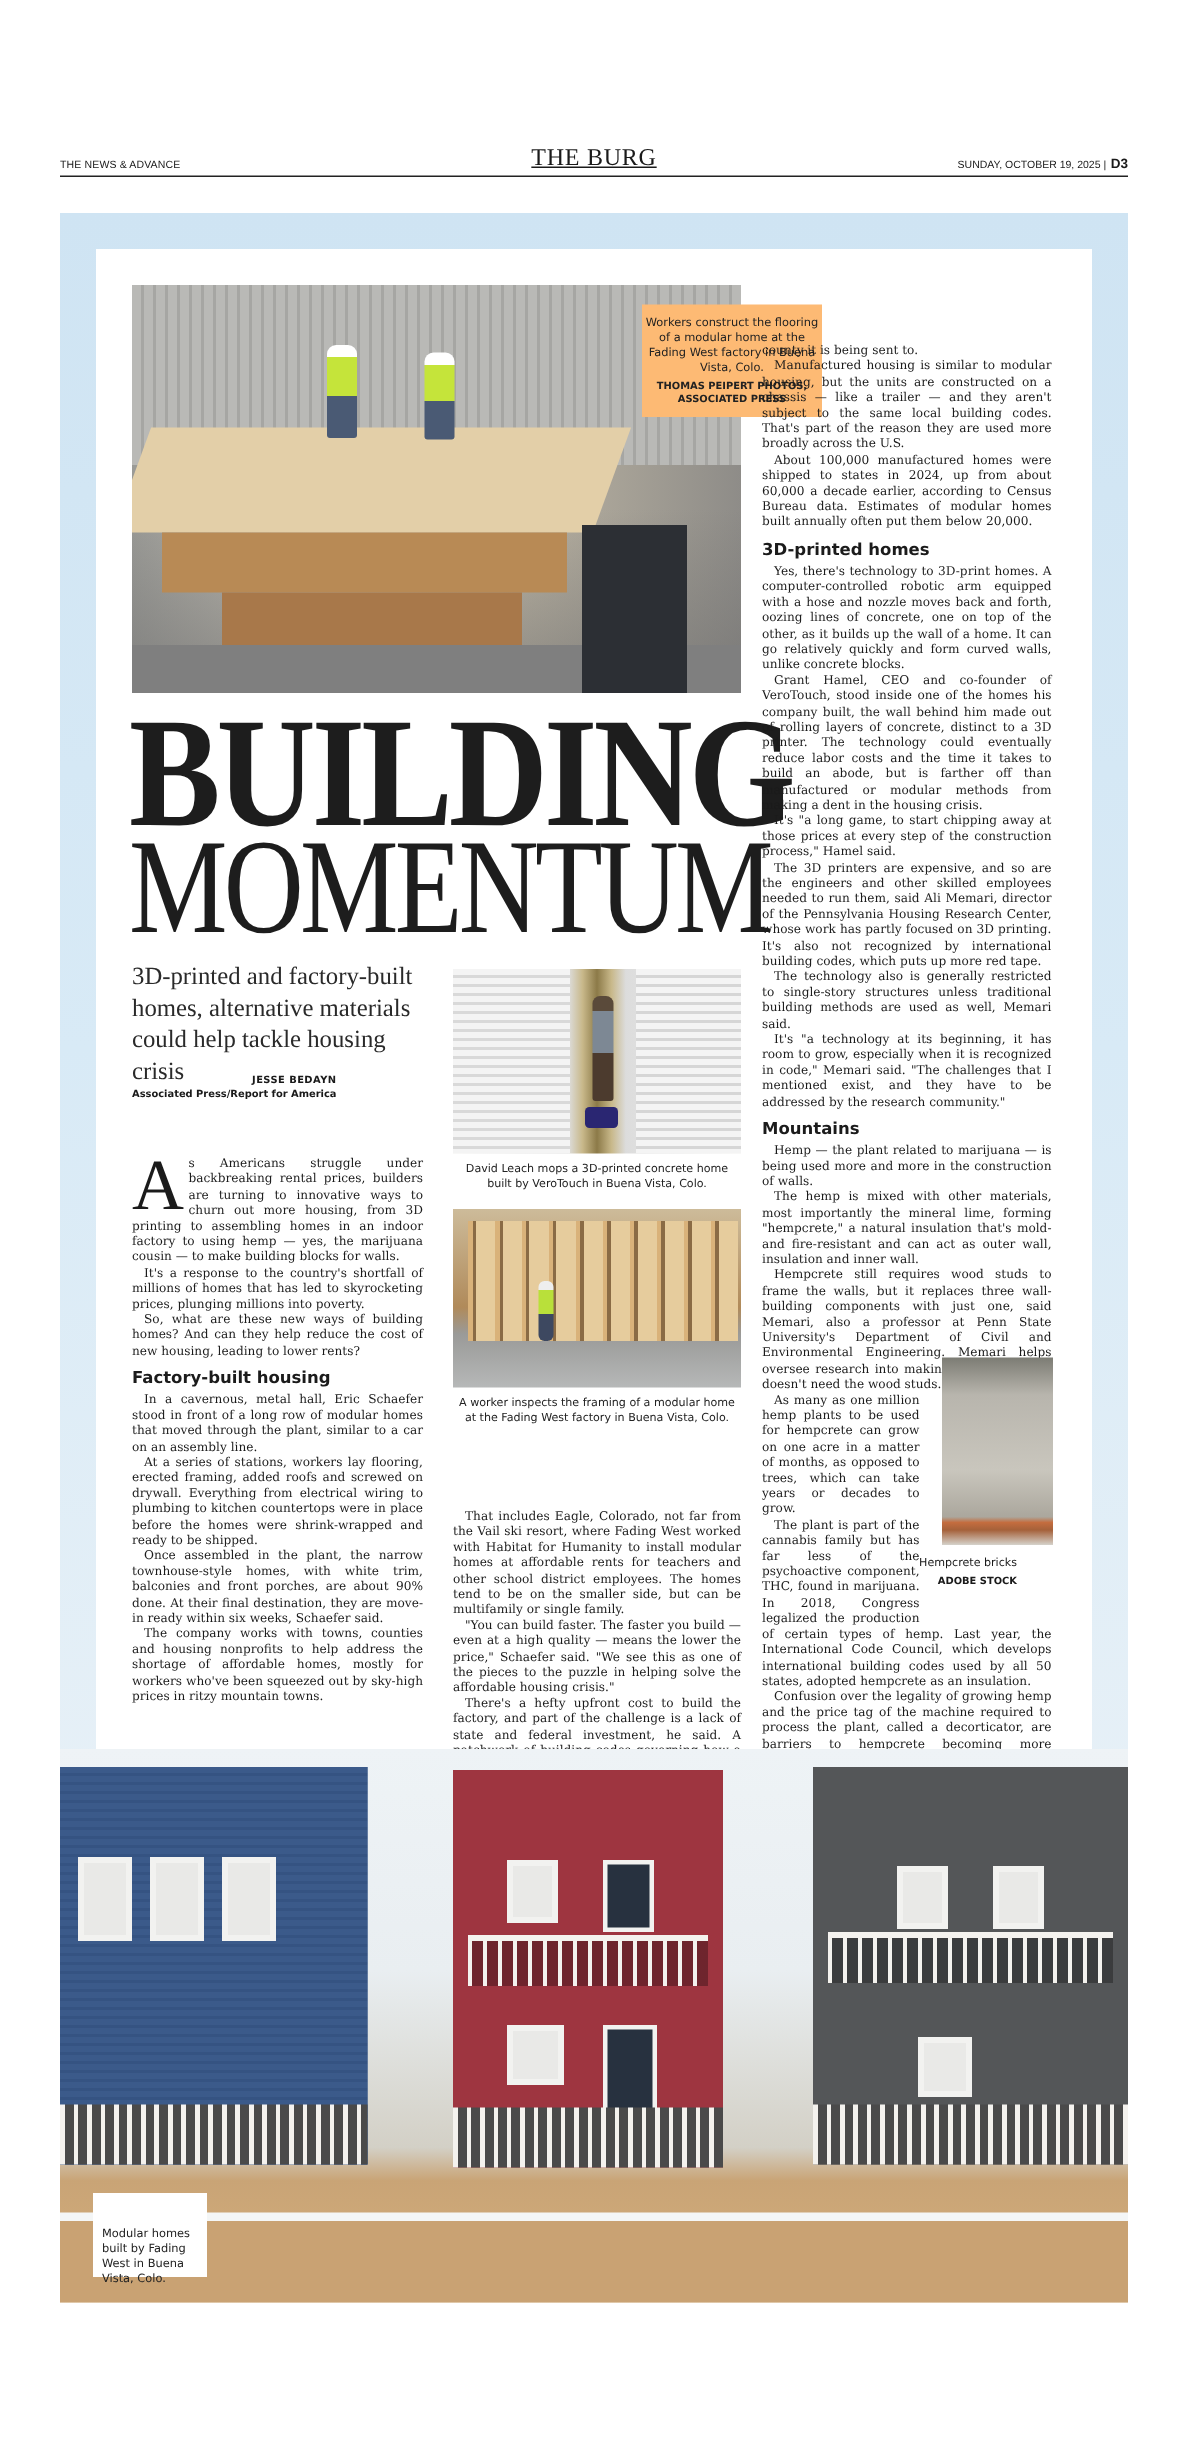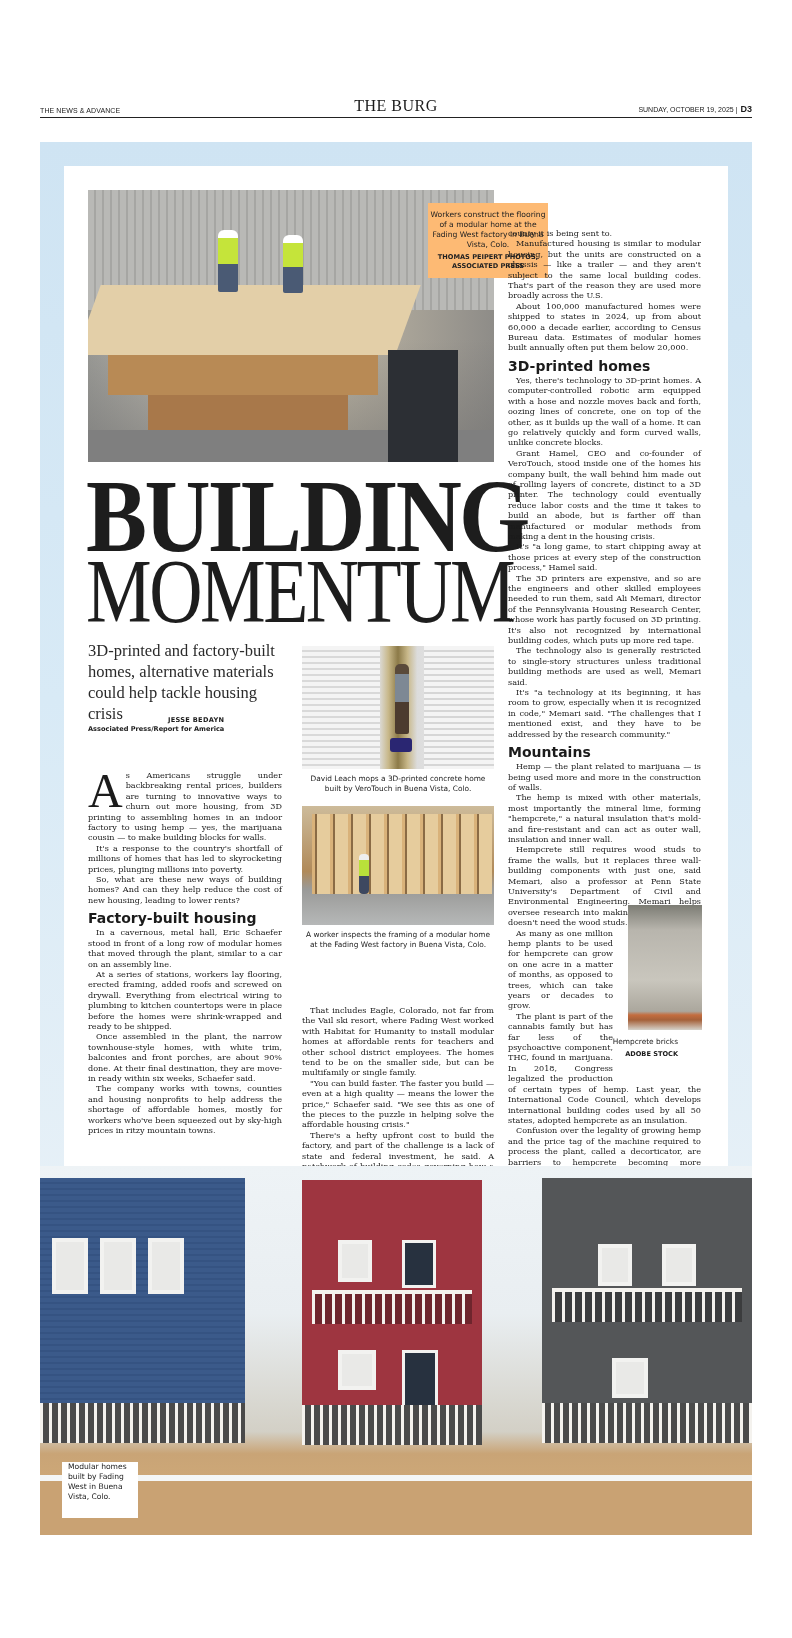--- a/index.html
+++ b/index.html
@@ -1,21 +1,21 @@
 <!DOCTYPE html>
 <html><head>
 <meta charset="utf-8">
 <style>
   * { box-sizing: border-box; margin: 0; padding: 0; }
   html, body { width: 792px; height: 1638px; background: #ffffff; overflow: hidden; }
   body { position: relative; font-family: "DejaVu Serif", serif; color: #1a1a1a; }
 
   .masthead { position: absolute; left: 40px; top: 96px; width: 712px; height: 22px; border-bottom: 1.5px solid #222; }
   .mh-left { position: absolute; left: 0; bottom: 3px; font-family: "Liberation Sans", sans-serif; font-size: 7px; letter-spacing: 0.1px; }
-  .mh-center { position: absolute; left: 0; right: 0; bottom: 2px; text-align: center; font-family: "Liberation Serif", serif; font-size: 16px; letter-spacing: 0.5px; }
+  .mh-center { position: absolute; left: 0; right: 0; bottom: 2px; text-align: center; font-family: "Liberation Serif", serif; font-size: 16px; letter-spacing: 0.5px; text-decoration: underline; }
   .mh-right { position: absolute; right: 0; bottom: 3px; font-family: "Liberation Sans", sans-serif; font-size: 7px; }
   .mh-right b { font-size: 9px; margin-left: 3px; }
 
   .frame { position: absolute; left: 40px; top: 142px; width: 712px; height: 1393px;
            background: linear-gradient(180deg, #cfe4f3 0%, #d8eaf6 40%, #e6f0f7 75%, #eef2f4 100%); }
   .panel { position: absolute; left: 64px; top: 166px; width: 664px; height: 1000px; background: #ffffff; }
 
   .photo { position: absolute; overflow: hidden; }
   .top-photo { left: 88px; top: 190px; width: 406px; height: 272px;
      background:
@@ -41,21 +41,21 @@
   .hl2 { position: absolute; left: 0; top: 82px; font-size: 90px; line-height: 80px; letter-spacing: -3px; transform: scaleX(0.82); transform-origin: left top; font-weight: normal; }
 
   .deck { position: absolute; left: 88px; top: 640px; width: 195px; font-family: "Liberation Serif", serif; font-size: 16.5px; line-height: 21px; color: #2a2a2a; }
   .byline { position: absolute; left: 88px; top: 716px; font-family: "DejaVu Sans", sans-serif; font-size: 6.6px; line-height: 9px; }
   .byline .name { font-weight: bold; letter-spacing: 0.3px; text-align: right; }
   .byline .org { font-weight: bold; }
 
   .col { position: absolute; font-family: "DejaVu Serif", serif; font-size: 8.1px; line-height: 10.4px; text-align: justify; color: #1b1b1b; margin-top: 40px; }
   .col p { text-indent: 8px; }
   .col p.noind { text-indent: 0; }
-  .col h3 { font-family: "DejaVu Sans", sans-serif; font-weight: bold; font-size: 14px; line-height: 13px; margin: 7px 0 2px 0; text-indent: 0; }
+  .col h3 { font-family: "DejaVu Sans", sans-serif; font-weight: bold; font-size: 11px; line-height: 13px; margin: 7px 0 2px 0; text-indent: 0; }
   .col1 { left: 88px; top: 730px; width: 194px; }
   .col2 { left: 302px; top: 965px; width: 192px; }
   .col3 { left: 508px; top: 188px; width: 193px; }
   .dropcap { float: left; font-family: "Liberation Serif", serif; font-size: 48px; line-height: 38px; margin: 2px 3px 0 0; font-weight: normal; }
 
   .mid-photo1 { left: 302px; top: 646px; width: 192px; height: 123px;
      background: linear-gradient(90deg, #f4f4f2 0%, #dedede 40%, #c8b88a 45%, #8c7a48 50%, #c8b88a 55%, #dcdcdc 60%, #f4f4f2 100%); }
   .mp1-left { position: absolute; left: 0; top: 0; width: 78px; height: 100%; background: repeating-linear-gradient(180deg, #f4f4f4 0 4px, #d9d9d9 4px 6px); }
   .mp1-right { position: absolute; right: 0; top: 0; width: 70px; height: 100%; background: repeating-linear-gradient(180deg, #f4f4f4 0 4px, #d6d6d6 4px 6px); }
   .mp1-man { position: absolute; left: 93px; top: 18px; width: 14px; height: 70px; background: linear-gradient(180deg, #5a4a3a 0 10px, #7d8894 10px 38px, #4c3b2e 38px); border-radius: 5px 5px 2px 2px; }
@@ -81,21 +81,21 @@
   .h1-trim { position: absolute; inset: 0; background: repeating-linear-gradient(180deg, #3b5a8a 0 4px, #355382 4px 6px); }
   .h2 { left: 262px; top: 14px; width: 180px; height: 265px; background: #9e3540; }
   .h3 { left: 502px; top: 12px; width: 210px; height: 265px; background: #545658; }
   .porch { position: absolute; bottom: 0; left: 0; right: 0; height: 40px; background: repeating-linear-gradient(90deg, #f4f2ee 0 3px, #4a4a4a 3px 9px); }
   .balcony { position: absolute; left: 10px; right: 10px; top: 110px; height: 34px; background: repeating-linear-gradient(90deg, #f4f2ee 0 3px, rgba(0,0,0,0.3) 3px 10px); border-top: 4px solid #f4f2ee; }
   .win { position: absolute; background: #e9e9e7; border: 4px solid #f2f2f0; }
   .door { position: absolute; background: #27313f; border: 3px solid #f2f2f0; }
   .ground { position: absolute; left: 0; right: 0; bottom: 0; height: 60px; background: linear-gradient(180deg, #f4f6f6 0 6px, #c9a273 6px); }
 
   .bottom-cap { position: absolute; left: 62px; top: 1462px; width: 76px; height: 56px; background: #ffffff;
-                font-family: "DejaVu Sans", sans-serif; font-size: 7.6px; line-height: 10px; padding: 0 0 0 6px; color: #222; }
+                font-family: "DejaVu Sans", sans-serif; font-size: 7.6px; line-height: 10px; padding: 22px 0 0 6px; color: #222; }
 </style>
 </head>
 <body>
 
 <div class="masthead">
   <span class="mh-left">THE NEWS &amp; ADVANCE</span>
   <span class="mh-center">THE BURG</span>
   <span class="mh-right"><span>SUNDAY, OCTOBER 19, 2025</span> <span>|</span><b>D3</b></span>
 </div>
 

